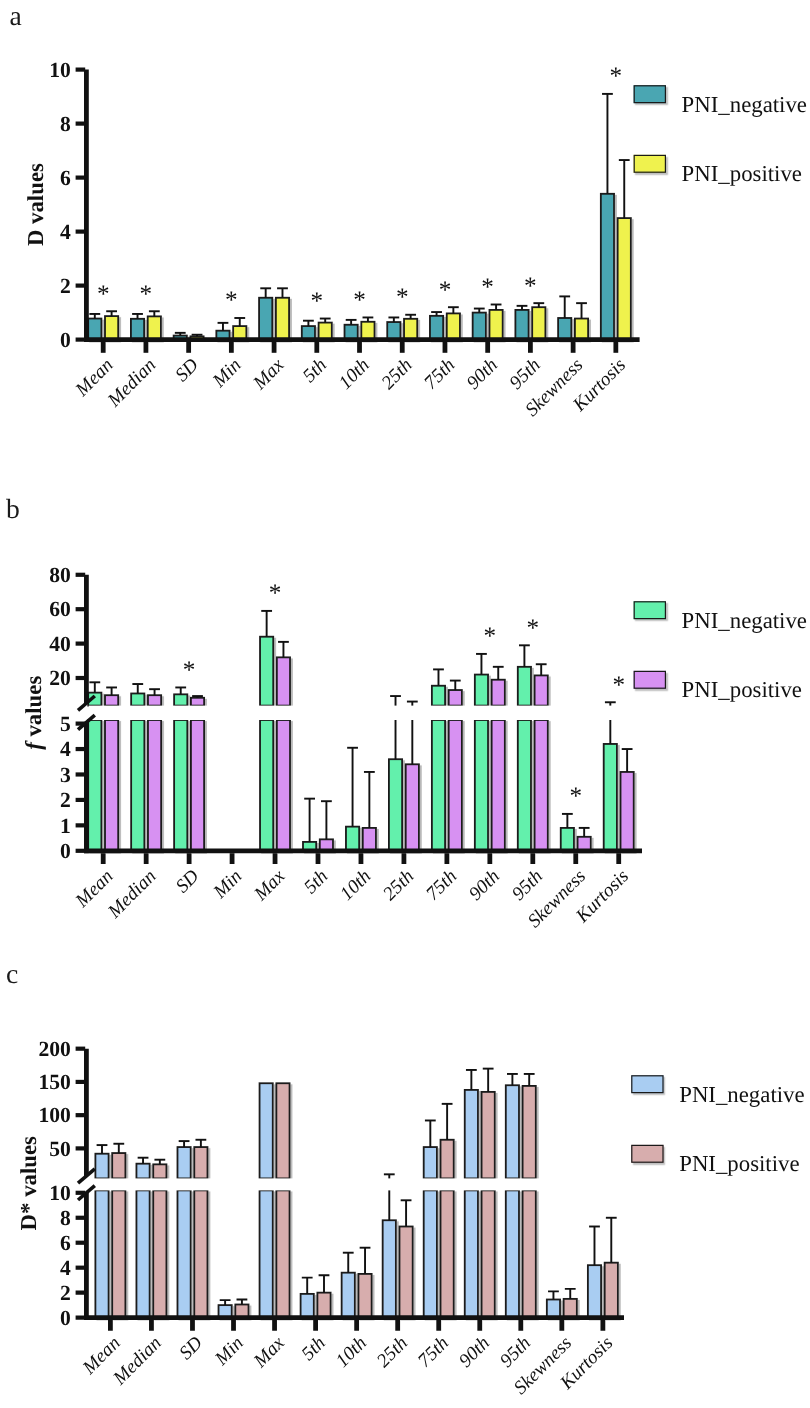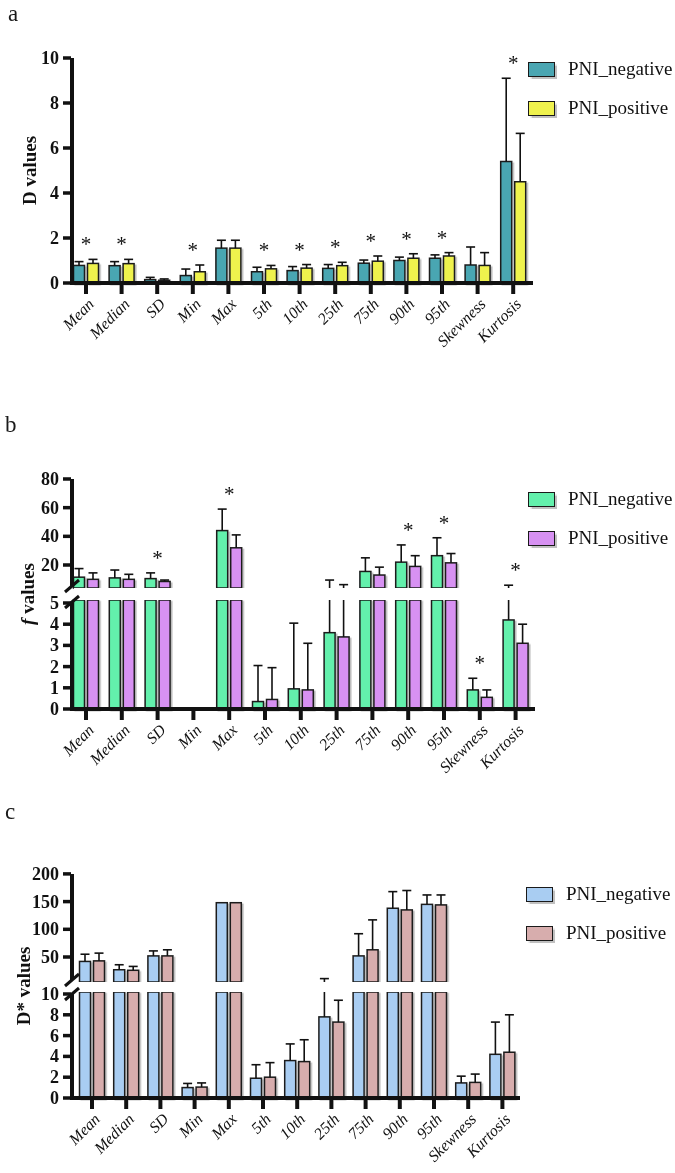--- a/index.html
+++ b/index.html
@@ -11,21 +11,21 @@
   .chart text{font-family:"Liberation Serif",serif;fill:#111;}
   .chart .ytick{font-weight:bold;font-size:18px;text-anchor:end;}
   .chart .cat{font-style:italic;font-size:16px;text-anchor:end;}
   .chart .star{font-size:21px;text-anchor:middle;}
   .chart .ylab{font-weight:bold;font-size:19px;text-anchor:middle;}
   .chart .ylab .it{font-style:italic;font-weight:bold;}
   .legend{position:absolute;display:flex;flex-direction:column;gap:17px;}
   .legend-item{display:flex;align-items:center;gap:13px;}
   .legend-swatch{display:inline-block;width:25px;height:13px;border:1.6px solid #1a1a1a;
                  box-shadow:1.5px 1.5px 1px rgba(140,140,140,.55);}
-  .legend-label{font-size:19px;white-space:nowrap;}
+  .legend-label{font-size:19px;white-space:nowrap;margin-top:19px;}
 </style>
 </head>
 <body>
 
 <div class="figure">
 
   <section class="panel" style="top:0;height:405px;">
     <div class="panel-letter" style="left:8px;top:2px;">a</div>
     <svg class="chart" width="675" height="360" style="top:40px;">
         <defs>

